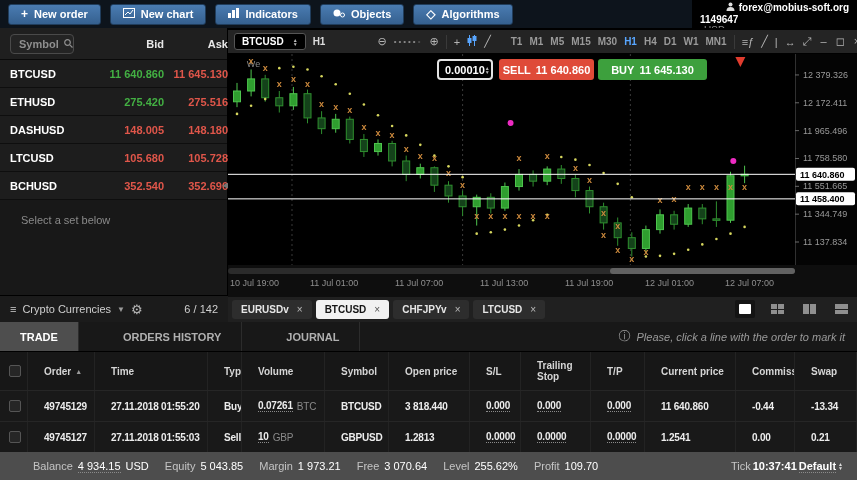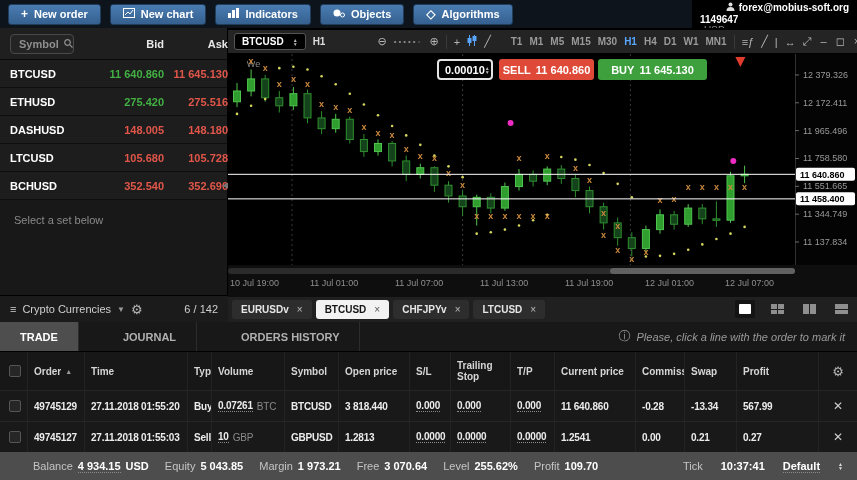--- a/index.html
+++ b/index.html
@@ -26,21 +26,21 @@
   .watchlist { width:228px; background:#181818; position:relative; border-right:1px solid #000; }
   .wl-grid { display:grid; grid-template-columns:92px 62px 64px; padding:0 10px; align-items:center; }
   .wl-header { height:32px; border-bottom:1px solid #0a0a0a; background:#1f1f1f; }
   .sym-pill { display:inline-flex; align-items:center; gap:5px; border:1px solid #4a4a4a; border-radius:4px;
     background:#242424; color:#8f8f8f; font-size:11px; font-weight:bold; padding:3px 8px; width:64px; }
   .wl-colhead { color:#e8e8e8; font-size:11px; font-weight:bold; text-align:right; }
   .wl-row { height:28px; border-bottom:1px solid #0e0e0e; background:#1d1d1d; cursor:pointer; }
   .wl-sym { color:#fff; font-size:11px; font-weight:bold; }
   .wl-num { font-size:11px; font-weight:bold; text-align:right; }
   .up { color:#43b043; } .down { color:#e0564a; }
-  .wl-note { color:#8a8a8a; font-size:11px; padding:14px 14px; }
+  .wl-note { color:#8a8a8a; font-size:11px; padding:14px 21px; }
   .wl-collapse { position:absolute; right:-2px; top:152px; color:#777; font-size:9px; }
 
   
   .chartcol { flex:1; display:flex; flex-direction:column; background:#101010; border-top:2px solid #000; }
   .chart-toolbar { height:24px; background:#242424; border-bottom:1px solid #000; display:flex; align-items:center;
     gap:7px; padding:0 6px; font-size:10px; color:#aaa; flex:0 0 24px; }
   .symbol-pill { display:inline-flex; align-items:center; gap:9px; background:#000; border:1px solid #555;
     border-radius:3px; padding:2px 7px; color:#fff; font-weight:bold; font-size:10px; cursor:pointer; }
   .spin { display:inline-flex; flex-direction:column; line-height:4px; font-size:5px; color:#bbb; }
   .tf-label { color:#ddd; font-weight:bold; }
@@ -86,38 +86,38 @@
 
   
   .bottom { flex:0 0 130px; background:#141414; display:flex; flex-direction:column; }
   .bt-tabs { height:30px; display:flex; background:#181818; border-bottom:1px solid #000; font-size:11px; font-weight:bold;gap:24px; }
   .bt-tab { padding:0 20px; display:flex; align-items:center; color:#b0b0b0; border-right:1px solid #2c2c2c; cursor:pointer; }
   .bt-tab.active { background:#4e4e4e; color:#fff; }
   .hint { margin-left:auto; display:flex; align-items:center; gap:6px; padding-right:12px;
     color:#9a9a9a; font-size:11px; font-weight:normal; font-style:italic; }
   .hint .i-ic { font-style:normal; font-size:12px; }
 
-  .tgrid { display:grid; grid-template-columns:28px 57px 103px 24px 73px 54px 71px 41px 60px 44px 81px 49px 52px 82px 38px; align-items:center; }
+  .tgrid { display:grid; grid-template-columns:28px 57px 103px 24px 73px 54px 71px 41px 60px 44px 81px 49px 52px 82px 38px; align-items:center;gap:10px; }
   .thead { height:38px; background:#171717; color:#d5d5d5; font-size:10px; font-weight:bold; }
   .thead > div, .trow > div { padding:0 6px; overflow:hidden; white-space:nowrap; border-right:1px solid #232323; height:100%; display:flex; align-items:center; }
   .thead .c-last, .trow .c-last { border-right:none; justify-content:center; }
   .trow { height:31px; background:#191919; border-top:1px solid #262626; color:#ececec; font-size:10px; font-weight:bold; letter-spacing:-0.2px; }
   .cb { width:12px; height:12px; background:#262626; border:1px solid #555; border-radius:2px; margin-left:3px; }
   .sortc { color:#9a9a9a; font-size:7px; margin-left:4px; }
   .dotted { border-bottom:1px dotted #8a8a8a; }
   .unit { color:#8a8a8a; font-weight:normal; margin-left:4px; }
   .gear { color:#b5b5b5; font-size:13px; font-weight:normal; }
   .xclose { color:#cfcfcf; font-size:12px; cursor:pointer; font-weight:normal; }
   .wrapword { white-space:normal !important; line-height:11px; }
 
   
   .statusbar { flex:0 0 28px; background:#4d4d4d; display:flex; align-items:center; gap:16px;
     padding:0 14px 0 33px; font-size:11px; color:#c4c4c4; }
-  .sb-item b { color:#fff; margin-left:5px; font-weight:bold; }
-  .sb-right { margin-left:auto; display:flex; align-items:center; gap:18px; }
+  .sb-item b { color:#fff; margin-left:5px; font-weight:normal; }
+  .sb-right { margin-left:auto; display:flex; align-items:center; gap:2px; }
   .sb-right b { color:#fff; font-weight:bold; }
   .mini-spin { display:inline-flex; flex-direction:column; line-height:4px; font-size:5px; color:#ddd; }
 </style>
 </head>
 <body>
 
 <div class="app">
 
   <div class="topbar">
     <button class="tb-btn">
@@ -516,22 +516,22 @@
               <i></i>
             </span>
           </span>
       </div>
     </div>
   </div>
 
   <div class="bottom">
     <div class="bt-tabs">
       <span class="bt-tab active">TRADE</span>
+      <span class="bt-tab">ORDERS HISTORY</span>
       <span class="bt-tab">JOURNAL</span>
-      <span class="bt-tab">ORDERS HISTORY</span>
       <span class="hint">
         <span class="i-ic">ⓘ</span>
         <span>Please, click a line with the order to mark it</span>
       </span>
     </div>
     <div class="tgrid thead">
       <div>
           <span class="cb"></span>
         </div>
       <div>
@@ -594,21 +594,21 @@
       <div>
           <span class="dotted">0.000</span>
         </div>
       <div>
           <span class="dotted">0.000</span>
         </div>
       <div>
           <span class="dotted">0.000</span>
         </div>
       <div>11 640.860</div>
-      <div>-0.28</div>
+      <div>-0.44</div>
       <div>-13.34</div>
       <div>567.99</div>
       <div class="c-last">
           <span class="xclose">✕</span>
         </div>
     </div>
     <div class="tgrid trow">
       <div>
           <span class="cb"></span>
         </div>

